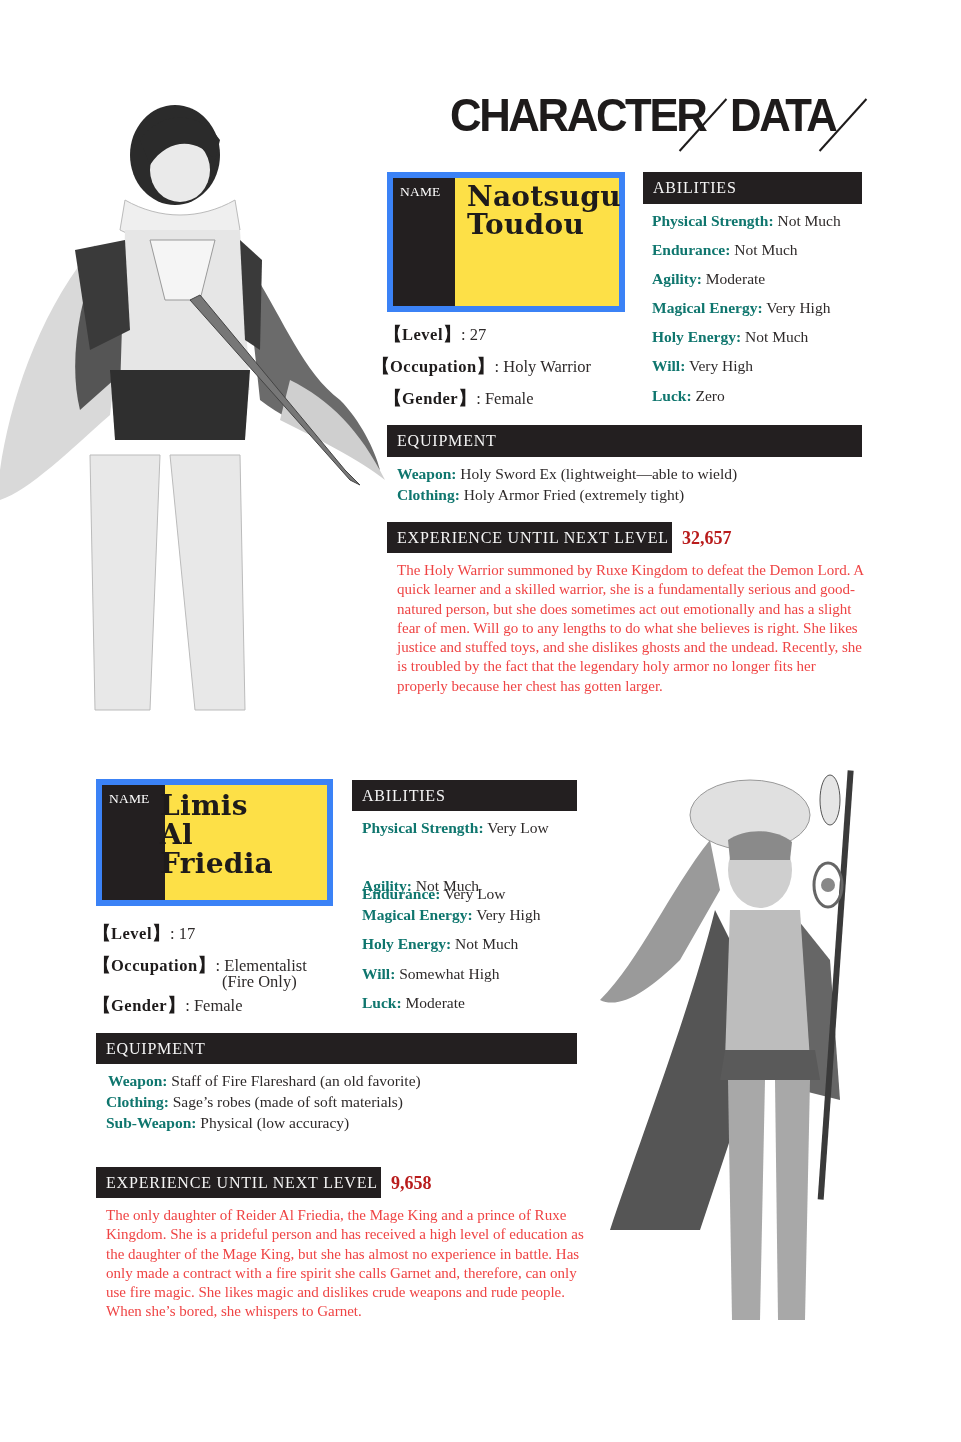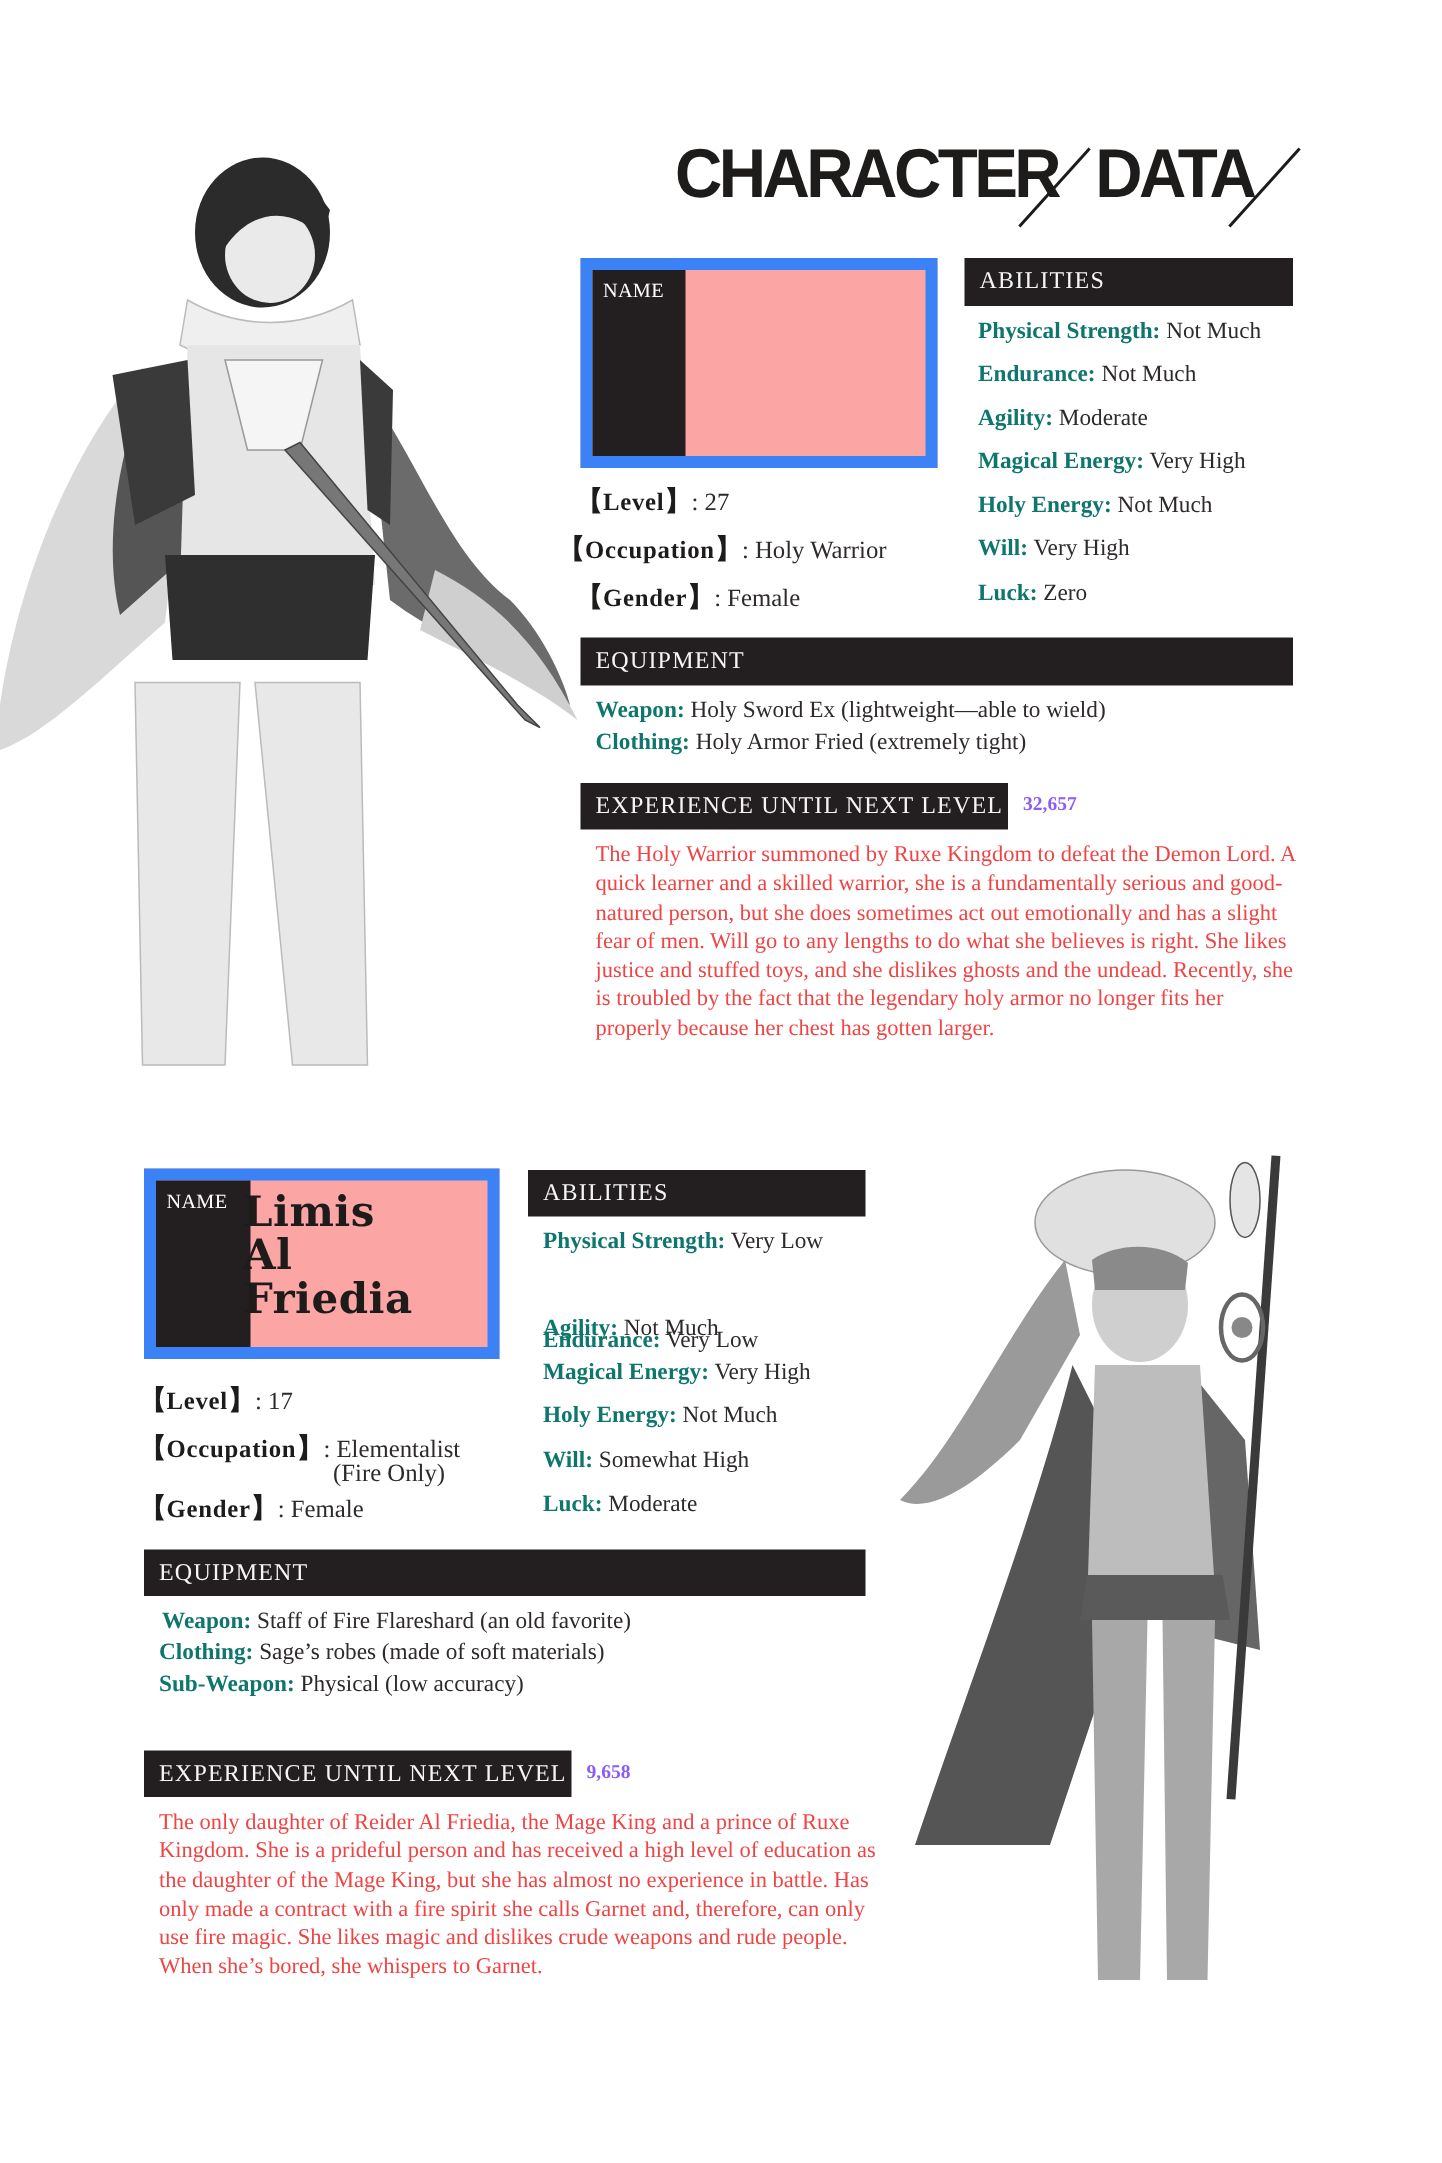--- a/index.html
+++ b/index.html
@@ -9,36 +9,36 @@
   
   .page-title {
     position: absolute; left: 450px; top: 90px; width: 420px; height: 50px;
     font-family: "Liberation Sans", "DejaVu Sans", sans-serif; font-weight: 900;
     font-size: 46px; letter-spacing: -2.5px; color: #1e1b1b; white-space: nowrap;
     line-height: 50px; transform: scaleX(0.95); transform-origin: left top;
   }
   .slash { position: absolute; width: 2px; height: 70px; background: #1e1b1b; transform: rotate(42deg); }
 
   
-  .name-box { position: absolute; border: 8px solid #3b82f6; background: #fca5a5; }
+  .name-box { position: absolute; border: 6px solid #3b82f6; background: #fde047; }
   .name-box .bar { position: absolute; left: 0; top: 0; bottom: 0; background: #231f20; }
   .name-box .bar-label { position: absolute; left: 7px; top: 6px; color: #fff; font-size: 13.5px; letter-spacing: 0.2px; font-family: "Liberation Serif", "DejaVu Serif", serif; }
   .name-box .name-text { position: absolute; font-weight: bold; font-size: 28px; line-height: 28px; color: #1e1b1b; font-family: "DejaVu Serif", serif; letter-spacing: 0.3px; }
 
   
   .hdr { position: absolute; background: #231f20; color: #f5f5f5; font-family: "Liberation Serif", "DejaVu Serif", serif; font-size: 16px; letter-spacing: 0.8px; padding-left: 10px; display: flex; align-items: center; }
 
   
   .stat-line { position: absolute; font-family: "Liberation Serif", "DejaVu Serif", serif; font-size: 15.5px; white-space: nowrap; color: #2e2a2a; }
   .stat-line .k { font-weight: bold; color: #0f766e; }
   .info-line { position: absolute; font-family: "Liberation Serif", "DejaVu Serif", serif; font-size: 16.5px; white-space: nowrap; color: #2e2a2a; }
   .info-line .br { font-weight: bold; font-size: 18px; color: #1e1b1b; }
   .info-line .k { font-weight: bold; color: #1e1b1b; letter-spacing: 0.5px; }
 
-  .exp-value { position: absolute; font-family: "Liberation Serif", "DejaVu Serif", serif; font-weight: bold; font-size: 13px; color: #8b5cf6; }
+  .exp-value { position: absolute; font-family: "Liberation Serif", "DejaVu Serif", serif; font-weight: bold; font-size: 18px; color: #b91c1c; }
 
   .desc { position: absolute; font-family: "Liberation Serif", "DejaVu Serif", serif; font-size: 15px; line-height: 19.3px; color: #ef4444; }
 
   
   .illus { position: absolute; }
 </style>
 </head>
 <body>
 
 <div class="page-title">
@@ -69,20 +69,24 @@
 
   <path d="M190 230 L350 410 L360 415 L345 400 L200 225 Z" fill="#777" stroke="#444"></path>
 
   <path d="M90 385 L160 385 L150 640 L95 640 Z" fill="#e8e8e8" stroke="#bbb"></path>
   <path d="M170 385 L240 385 L245 640 L195 640 Z" fill="#e8e8e8" stroke="#bbb"></path>
 </svg>
 
 <div class="name-box" style="left:387px; top:172px; width:238px; height:140px;">
   <div class="bar" style="width:62px;">
     <span class="bar-label">NAME</span>
+  </div>
+  <div class="name-text" style="left:74px; top:5px;">
+    <div>Naotsugu</div>
+    <div>Toudou</div>
   </div>
 </div>
 
 <div class="info-line" style="left:384px; top:322px;">
   <span class="br">【</span><span class="k">Level</span><span class="br">】</span>: <span>27</span>
 </div>
 <div class="info-line" style="left:372px; top:354px;">
   <span class="br">【</span><span class="k">Occupation</span><span class="br">】</span>: <span>Holy Warrior</span>
 </div>
 <div class="info-line" style="left:384px; top:386px;">

